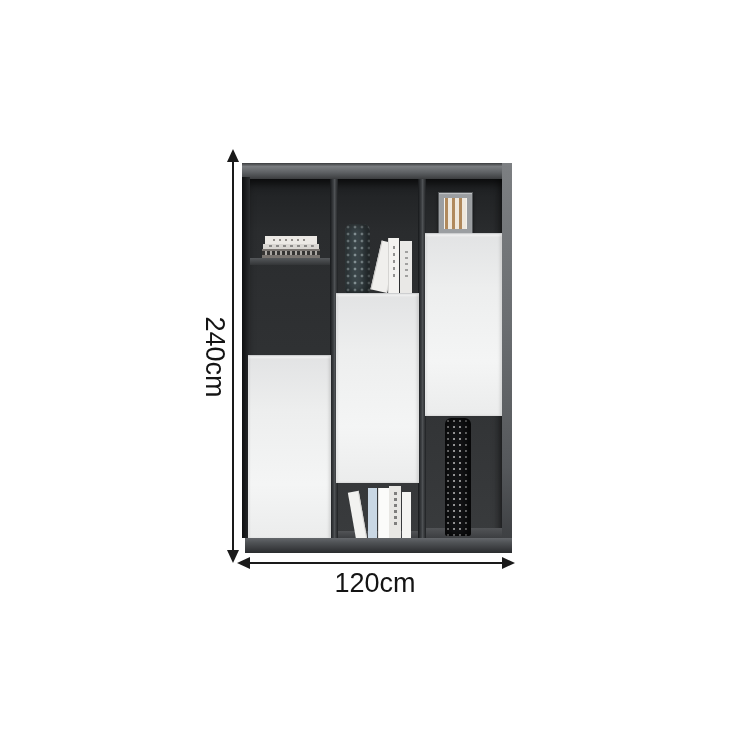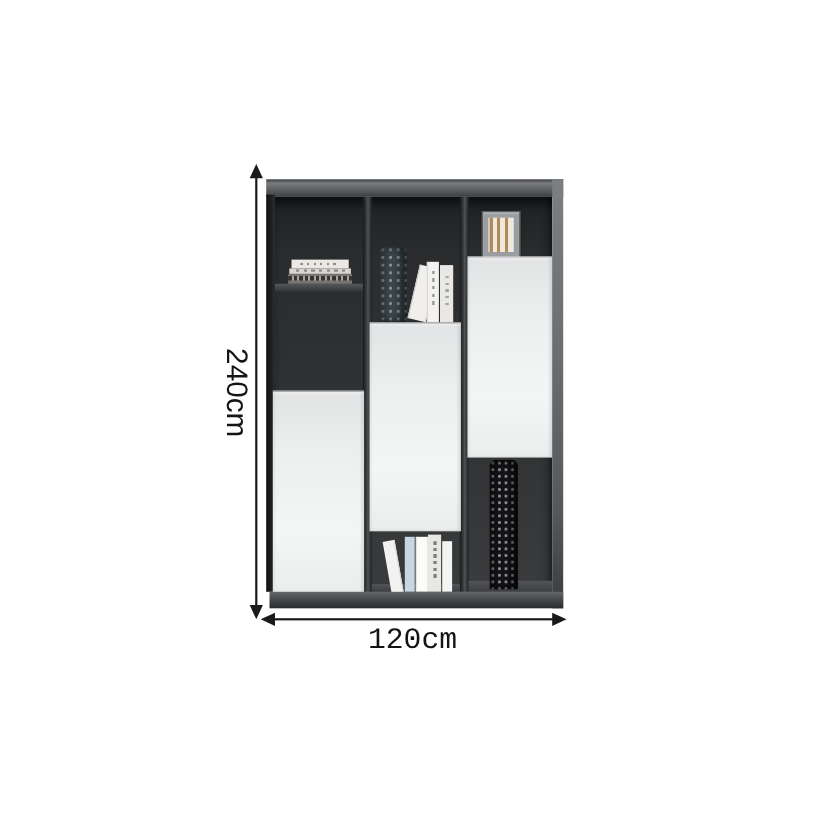--- a/index.html
+++ b/index.html
@@ -96,21 +96,21 @@
   .dim-line{background:#1a1a1a;}
   #v-line{left:232px;top:160px;width:2px;height:392px;}
   #h-line{left:244px;top:562px;width:264px;height:2px;}
   .arrow{width:0;height:0;}
   #arrow-up{left:227px;top:149px;border-left:6px solid transparent;border-right:6px solid transparent;border-bottom:13px solid #1a1a1a;}
   #arrow-down{left:227px;top:550px;border-left:6px solid transparent;border-right:6px solid transparent;border-top:13px solid #1a1a1a;}
   #arrow-left{left:237px;top:557px;border-top:6px solid transparent;border-bottom:6px solid transparent;border-right:13px solid #1a1a1a;}
   #arrow-right{left:502px;top:557px;border-top:6px solid transparent;border-bottom:6px solid transparent;border-left:13px solid #1a1a1a;}
   .dim-label{color:#141414;font-size:27px;line-height:30px;white-space:nowrap;}
   #height-label{left:168px;top:342px;width:94px;height:30px;text-align:center;transform:rotate(90deg);}
-  #width-label{left:325px;top:568px;width:100px;text-align:center;font-family:Liberation Mono, monospace;}
+  #width-label{left:325px;top:568px;width:100px;text-align:center;}
 </style>
 </head>
 <body>
 
 <div class="abs" id="cabinet">
   <div class="abs top-face"></div>
   <div class="abs left-edge"></div>
 
   <div class="abs interior">
     <div class="abs divider" id="divider-1"></div>

